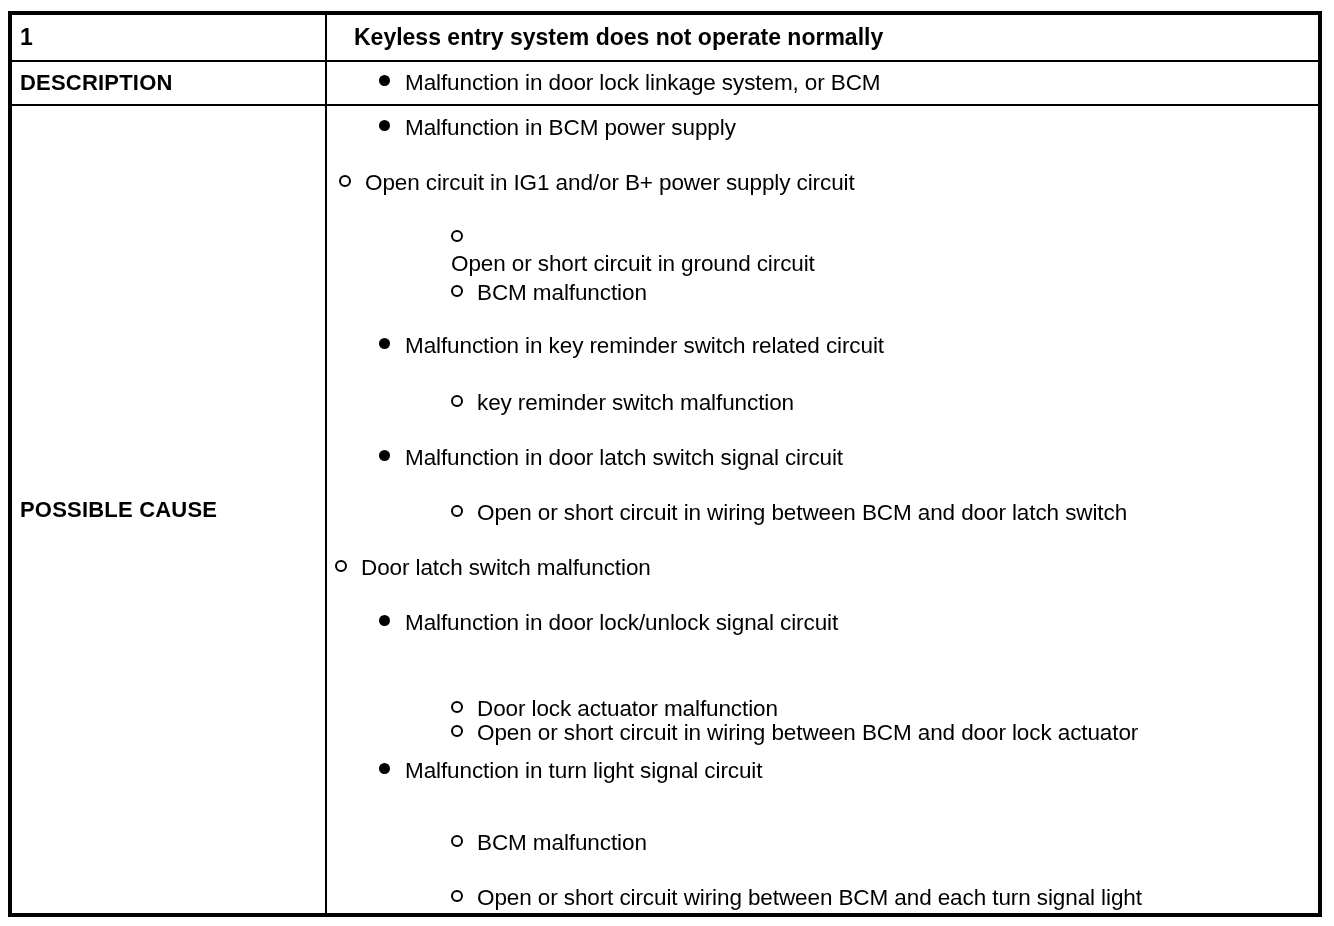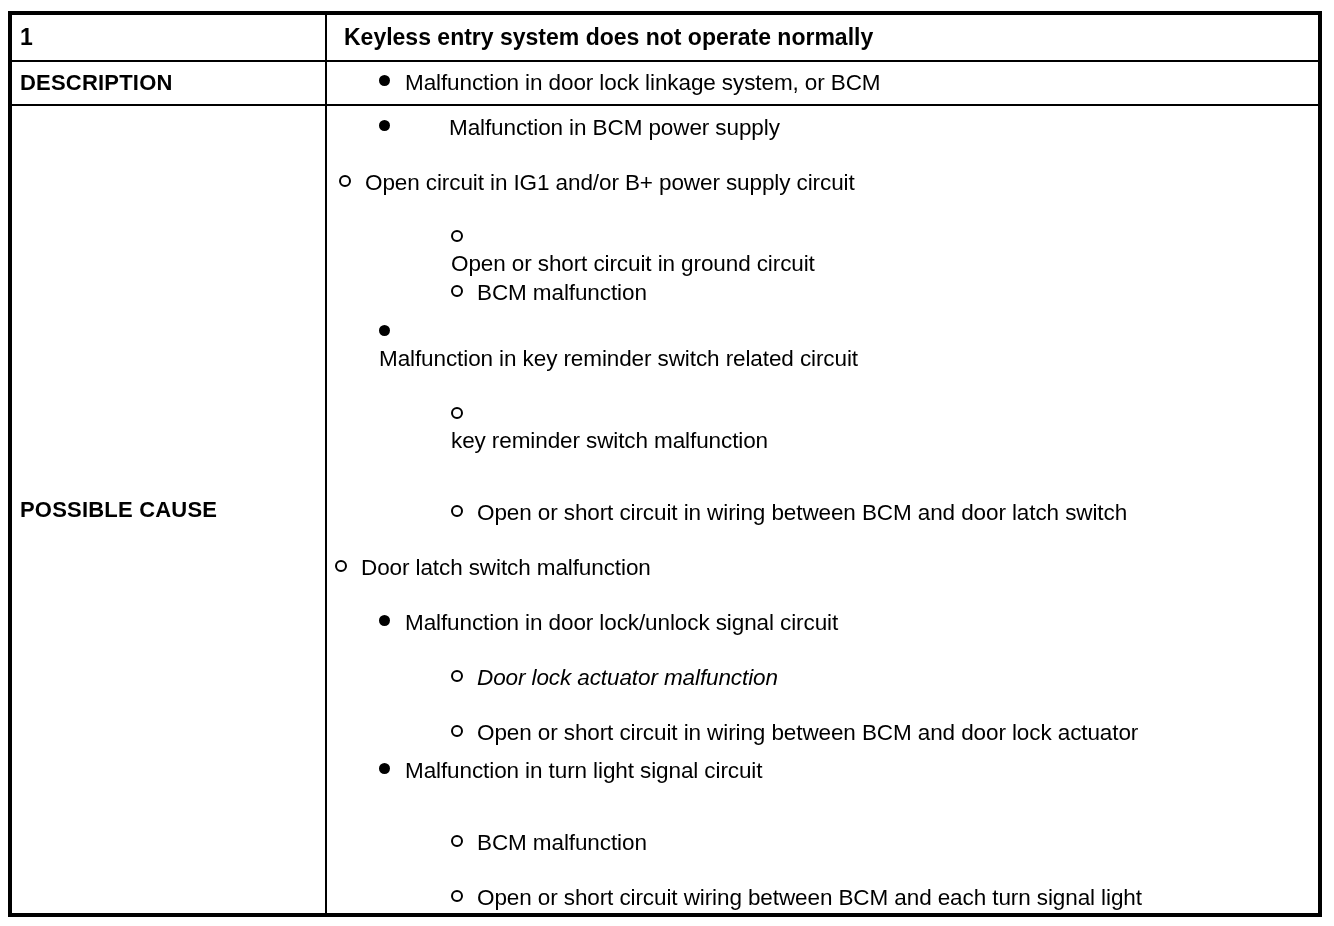--- a/index.html
+++ b/index.html
@@ -108,21 +108,21 @@
     font-size: 22px;
     font-weight: bold;
     letter-spacing: 0.2px;
     line-height: 1;
   }
 
   .title-text {
     font-size: 23px;
     font-weight: bold;
     line-height: 1;
-    padding-left: 17px;
+    padding-left: 27px;
     display: flex;
     align-items: center;
     height: 100%;
     box-sizing: border-box;
   }
 
   
   .bullets {
     position: relative;
     width: 100%;
@@ -221,57 +221,61 @@
           </div>
         </div>
       </div>
 
       <div class="row row-cause">
         <div class="cell-label">
           <span class="label-text">POSSIBLE CAUSE</span>
         </div>
         <div class="cell-content">
           <div class="bullets" id="cause-list">
-              <div class="bullet-item lvl1" style="top: 11px; gap: 44px;">
+              <div class="bullet-item lvl1" style="top: 11px;">
                 <span class="marker marker-disc"></span>
                 <span class="bullet-text">Malfunction in BCM power supply</span>
               </div>
               <div class="bullet-item lvl2" style="top: 66px; padding-left: 12px;">
                 <span class="marker marker-circle"></span>
                 <span class="bullet-text">Open circuit in IG1 and/or B+ power supply circuit</span>
               </div>
               <div class="bullet-item lvl2" style="top: 121px; flex-direction: column;">
                 <span class="marker marker-circle"></span>
                 <span class="bullet-text">Open or short circuit in ground circuit</span>
               </div>
               <div class="bullet-item lvl2" style="top: 176px;">
                 <span class="marker marker-circle"></span>
                 <span class="bullet-text">BCM malfunction</span>
               </div>
-              <div class="bullet-item lvl1" style="top: 216px; flex-direction: column;">
+              <div class="bullet-item lvl1" style="top: 229px;">
                 <span class="marker marker-disc"></span>
                 <span class="bullet-text">Malfunction in key reminder switch related circuit</span>
               </div>
-              <div class="bullet-item lvl2" style="top: 298px; flex-direction: column;">
+              <div class="bullet-item lvl2" style="top: 286px;">
                 <span class="marker marker-circle"></span>
                 <span class="bullet-text">key reminder switch malfunction</span>
               </div>
+              <div class="bullet-item lvl1" style="top: 341px;">
+                <span class="marker marker-disc"></span>
+                <span class="bullet-text">Malfunction in door latch switch signal circuit</span>
+              </div>
               <div class="bullet-item lvl2" style="top: 396px;">
                 <span class="marker marker-circle"></span>
                 <span class="bullet-text">Open or short circuit in wiring between BCM and door latch switch</span>
               </div>
               <div class="bullet-item lvl2" style="top: 451px; padding-left: 8px;">
                 <span class="marker marker-circle"></span>
                 <span class="bullet-text">Door latch switch malfunction</span>
               </div>
               <div class="bullet-item lvl1" style="top: 506px;">
                 <span class="marker marker-disc"></span>
                 <span class="bullet-text">Malfunction in door lock/unlock signal circuit</span>
               </div>
-              <div class="bullet-item lvl2" style="top: 561px; font-style: italic;">
+              <div class="bullet-item lvl2" style="top: 592px;">
                 <span class="marker marker-circle"></span>
                 <span class="bullet-text">Door lock actuator malfunction</span>
               </div>
               <div class="bullet-item lvl2" style="top: 616px;">
                 <span class="marker marker-circle"></span>
                 <span class="bullet-text">Open or short circuit in wiring between BCM and door lock actuator</span>
               </div>
               <div class="bullet-item lvl1" style="top: 654px;">
                 <span class="marker marker-disc"></span>
                 <span class="bullet-text">Malfunction in turn light signal circuit</span>

